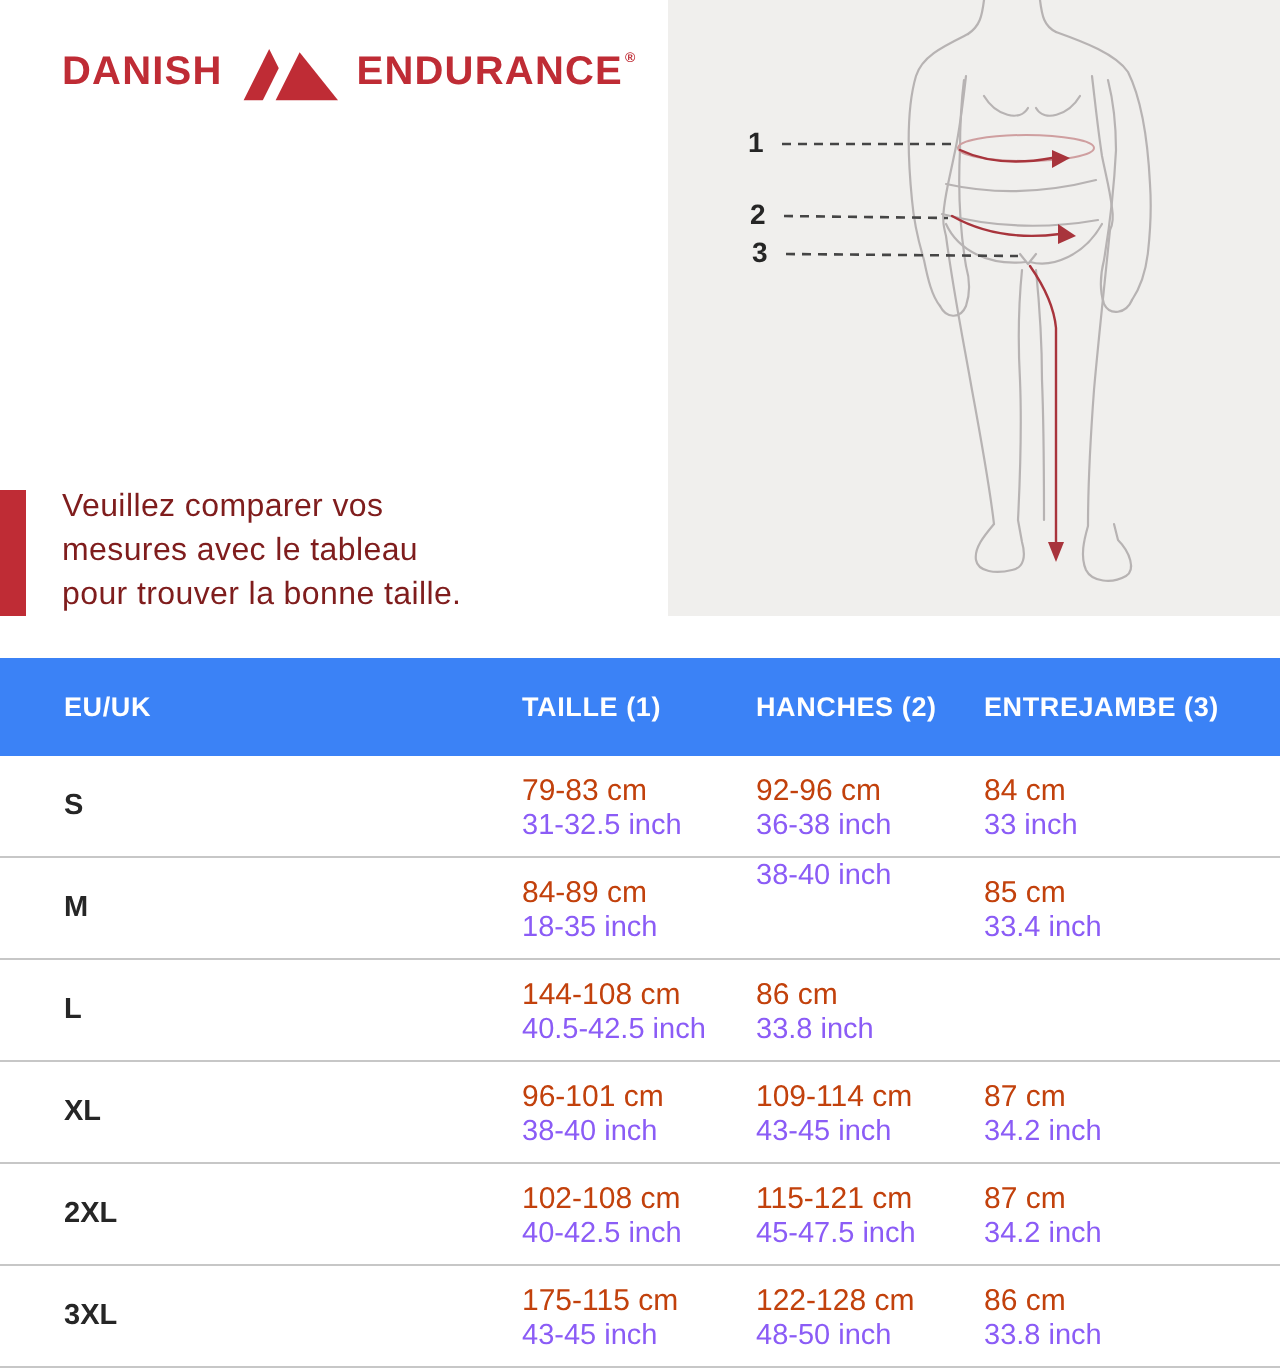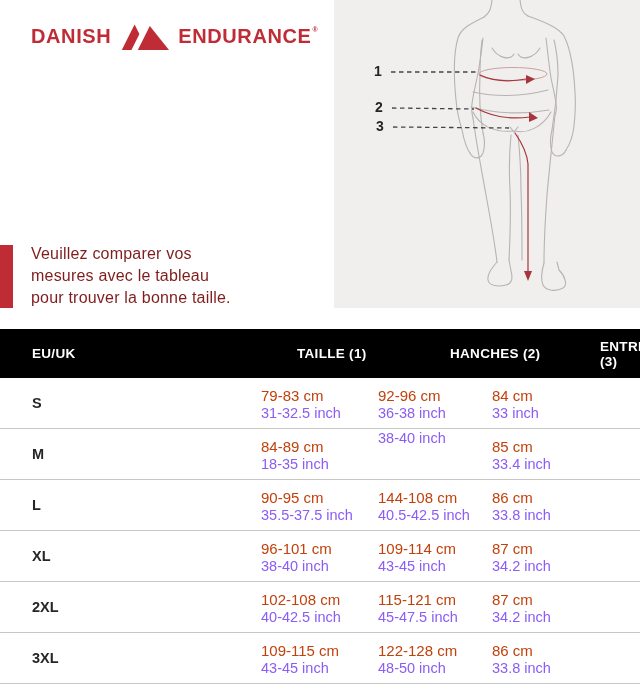--- a/index.html
+++ b/index.html
@@ -19,22 +19,22 @@
   .fig-label.l1{left:40px;top:63px;}
   .fig-label.l2{left:41px;top:99px;}
   .fig-label.l3{left:42px;top:118px;}
 
   
   .red-bar{position:absolute;left:0;top:245px;width:13px;height:63px;background:#bf2c35;}
   .intro{position:absolute;left:31px;top:243px;color:#7f1d1d;font-size:16px;line-height:22px;letter-spacing:0.2px;}
 
   
   .size-table{position:absolute;left:0;top:329px;width:640px;}
-  .thead{height:49px;background:#000000;display:grid;grid-template-columns:229px 117px 114px 1fr;
-         padding-left:32px;align-items:center;box-sizing:border-box;gap:36px;}
+  .thead{height:49px;background:#3b82f6;display:grid;grid-template-columns:229px 117px 114px 1fr;
+         padding-left:32px;align-items:center;box-sizing:border-box;}
   .thead .h{color:#ffffff;font-weight:bold;font-size:13.5px;letter-spacing:0.3px;}
   .trow{height:51px;display:grid;grid-template-columns:229px 117px 114px 1fr;padding-left:32px;
         box-sizing:border-box;border-bottom:1px solid #c7c7c7;align-items:start;}
   .trow .size{align-self:center;font-weight:bold;font-size:14.5px;color:#262626;}
   .cell .cm{font-size:15px;color:#c2410c;line-height:17px;margin-top:9px;}
   .cell .inch{font-size:14.5px;color:#8b5cf6;line-height:17px;margin-top:1px;}
 </style>
 </head>
 <body>
 
@@ -154,24 +154,20 @@
       </div>
       <div class="cell">
         <div class="cm">85 cm</div>
         <div class="inch">33.4 inch</div>
       </div>
     </div>
 
     <div class="trow">
       <div class="size">L</div>
       <div class="cell">
-        <div class="cm">90-95 cm</div>
-        <div class="inch">35.5-37.5 inch</div>
-      </div>
-      <div class="cell">
         <div class="cm">144-108 cm</div>
         <div class="inch">40.5-42.5 inch</div>
       </div>
       <div class="cell">
         <div class="cm">86 cm</div>
         <div class="inch">33.8 inch</div>
       </div>
     </div>
 
     <div class="trow">
@@ -202,21 +198,21 @@
       </div>
       <div class="cell">
         <div class="cm">87 cm</div>
         <div class="inch">34.2 inch</div>
       </div>
     </div>
 
     <div class="trow">
       <div class="size">3XL</div>
       <div class="cell">
-        <div class="cm">109-115 cm</div>
+        <div class="cm">175-115 cm</div>
         <div class="inch">43-45 inch</div>
       </div>
       <div class="cell">
         <div class="cm">122-128 cm</div>
         <div class="inch">48-50 inch</div>
       </div>
       <div class="cell">
         <div class="cm">86 cm</div>
         <div class="inch">33.8 inch</div>
       </div>

